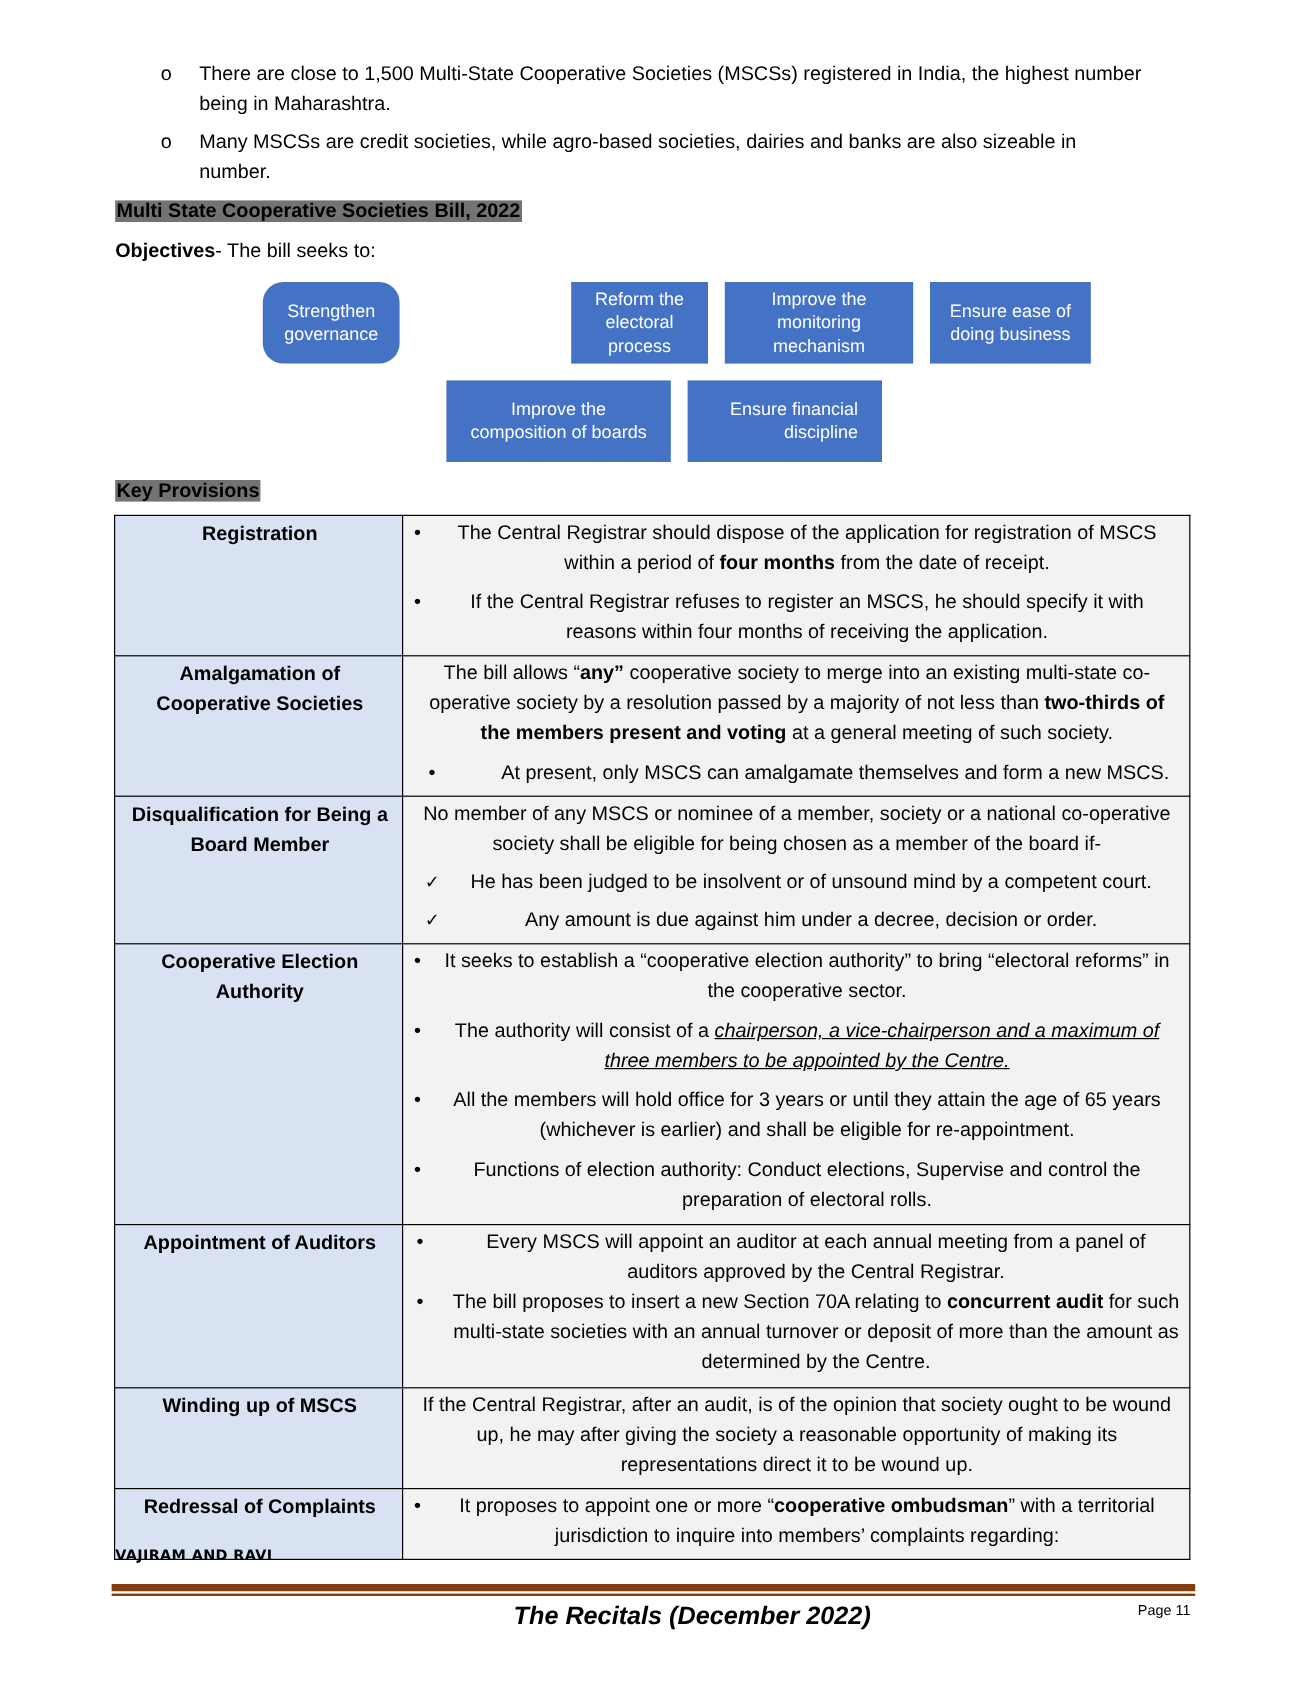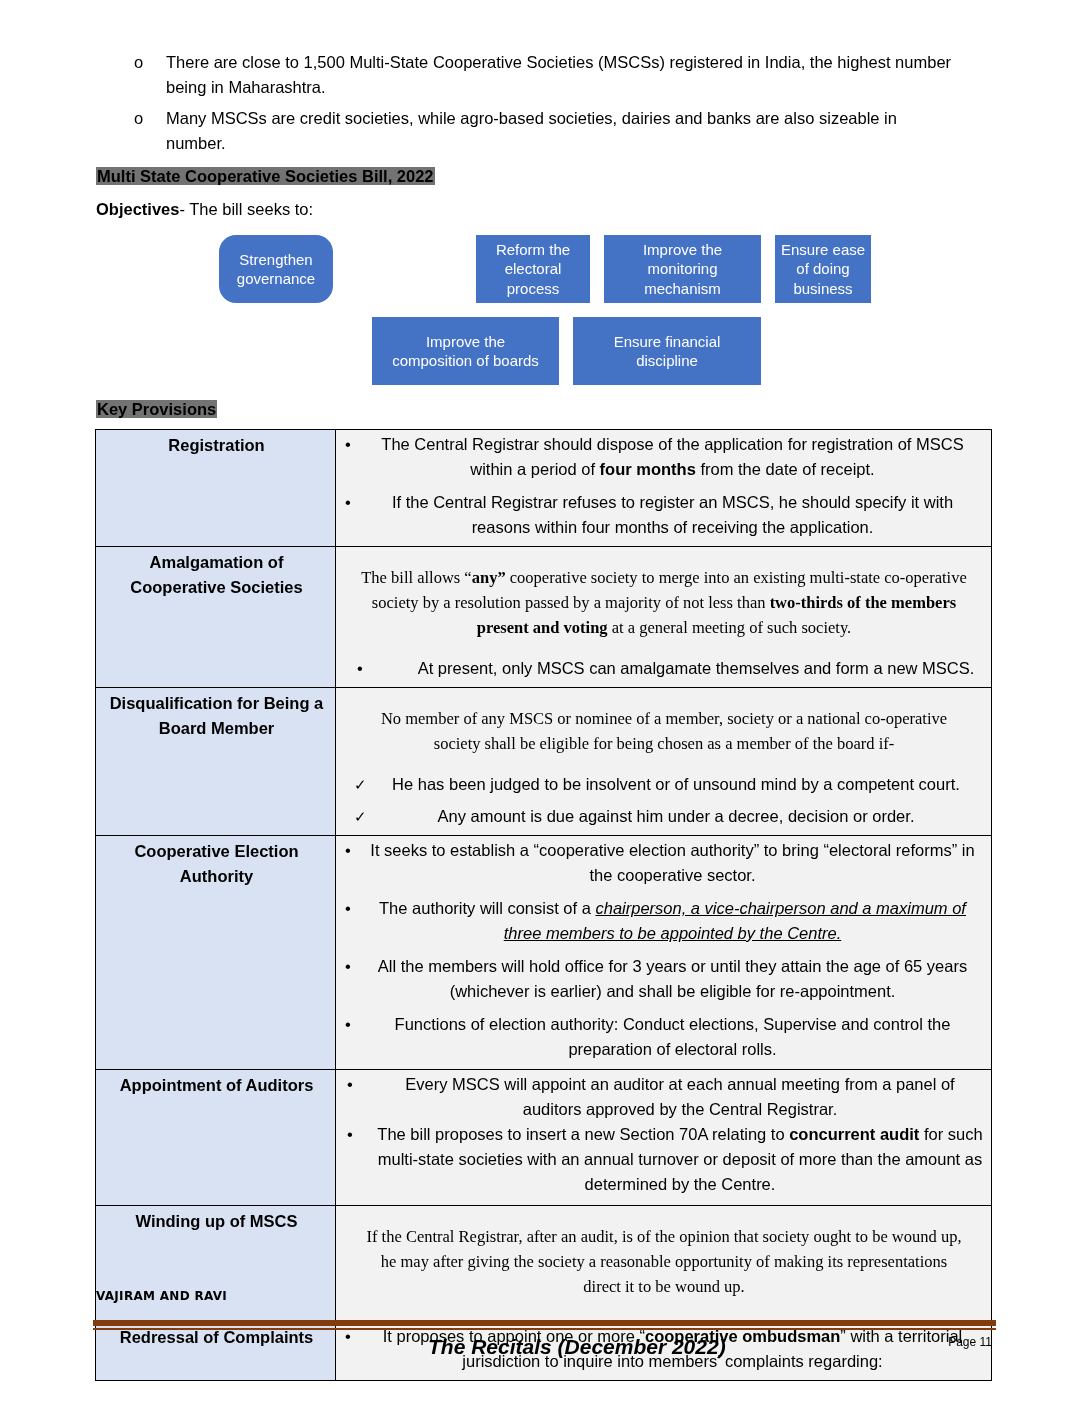--- a/index.html
+++ b/index.html
@@ -39,21 +39,21 @@
   td.content-cell { background: #f2f2f2; padding: 2px 8px 6px 9px !important; line-height: 25px; }
   .bl { position: relative; padding-left: 17px; margin-bottom: 8px; }
   .bl:last-child { margin-bottom: 0; }
   .bl .dot { position: absolute; left: 0; top: 0; }
   .bl-wide { position: relative; padding-left: 32px; margin: 0; }
   .bl-wide .dot { position: absolute; left: 2px; top: 0; }
   .bl-indent { position: relative; padding-left: 64px; margin-top: 8px; }
   .bl-indent .dot { position: absolute; left: 12px; top: 0; }
   .chk { position: relative; padding-left: 24px; margin-top: 7px; }
   .chk .dot { position: absolute; left: 9px; top: 0; font-size: 15px; }
-  .para { margin: 16px; font-family: Liberation Serif, serif; }
+  .para { margin: 0; }
   .ul-it { font-style: italic; text-decoration: underline; }
 
   .footer-rule-thick { position: absolute; left: 93px; top: 1320px; width: 903px; height: 6px; background: #843c0c; }
   .footer-rule-thin { position: absolute; left: 93px; top: 1328px; width: 903px; height: 2px; background: #843c0c; }
   .footer-left { position: absolute; left: 96px; top: 1289px; font-weight: bold; font-size: 12px; letter-spacing: 0.3px; font-family: "DejaVu Sans", sans-serif; }
   .footer-mid { position: absolute; left: 428px; top: 1335px; font-weight: bold; font-style: italic; font-size: 21px; }
   .footer-right { position: absolute; right: 96px; top: 1335px; font-size: 12px; }
 </style>
 </head>
 <body>
@@ -75,23 +75,23 @@
     <span class="heading-hl">Multi State Cooperative Societies Bill, 2022</span>
   </div>
 
   <div class="objectives">
     <b>Objectives</b><span>- The bill seeks to:</span>
   </div>
 
   <div class="obj-box" style="left:219px;top:235px;width:114px;height:68px;border-radius:17px;">Strengthen governance</div>
   <div class="obj-box" style="left:476px;top:235px;width:114px;height:68px;">Reform the electoral process</div>
   <div class="obj-box" style="left:604px;top:235px;width:157px;height:68px;">Improve the monitoring mechanism</div>
-  <div class="obj-box" style="left:775px;top:235px;width:96px;height:68px;">Ensure ease of doing business</div>
+  <div class="obj-box" style="left:775px;top:235px;width:134px;height:68px;">Ensure ease of doing business</div>
   <div class="obj-box" style="left:372px;top:317px;width:187px;height:68px;padding:0 18px;">Improve the composition of boards</div>
-  <div class="obj-box" style="left:573px;top:317px;width:188px;height:68px;padding:11px 20px;">Ensure financial discipline</div>
+  <div class="obj-box" style="left:573px;top:317px;width:162px;height:68px;padding:11px 20px;text-align:right;">Ensure financial discipline</div>
 
   <div class="key-heading">
     <span class="heading-hl">Key Provisions</span>
   </div>
 
   <table class="prov">
     <tbody>
         <tr style="height:117px;">
       <td class="label-cell">Registration</td>
       <td class="content-cell">

